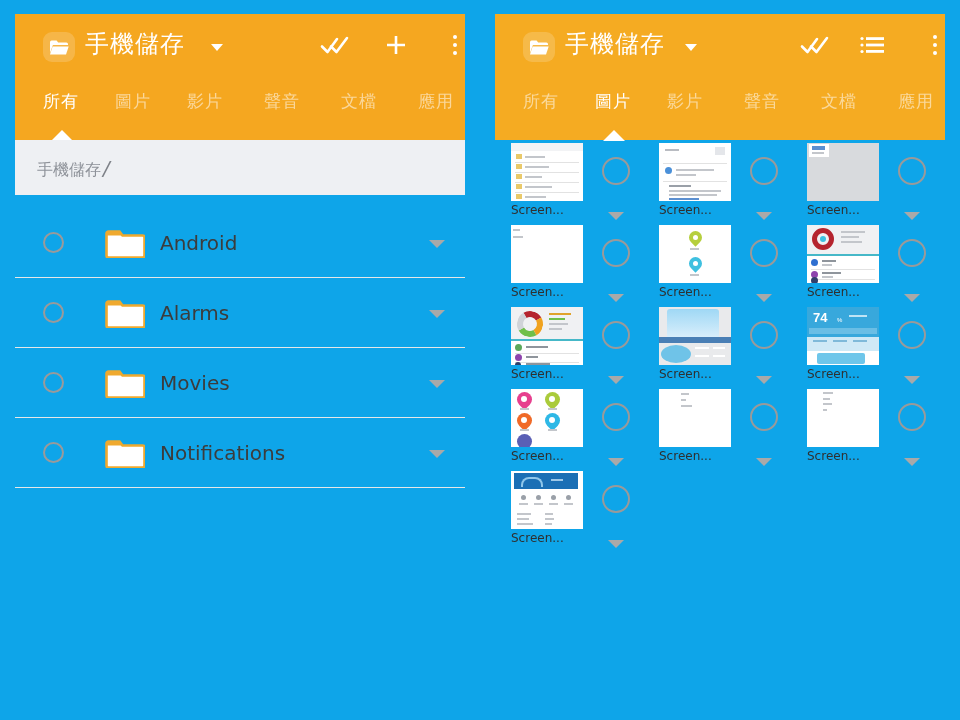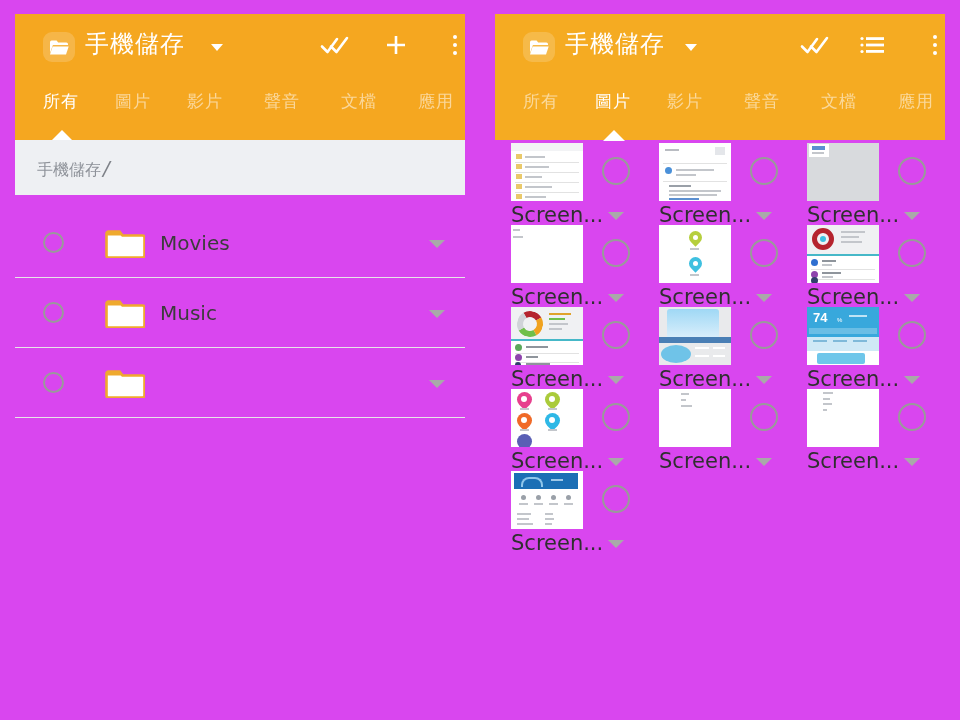--- a/index.html
+++ b/index.html
@@ -3,21 +3,21 @@
 <meta charset="utf-8">
 <style>
   html,body{margin:0;padding:0;}
   body{
     width:960px;height:720px;
     background:#ffffff;
     font-family:"Liberation Sans","DejaVu Sans",sans-serif;
     overflow:hidden;
   }
   .screen-wrap{position:relative;width:960px;height:720px;display:flex;}
-  .panel{position:relative;width:480px;height:720px;overflow:hidden;background:#d946ef;}
+  .panel{position:relative;width:480px;height:720px;overflow:hidden;background:#0ea5e9;}
 
   
   .appbar{
     position:absolute;left:15px;top:14px;width:450px;height:126px;
     background:#f5a720;
   }
   .panel.right .appbar{background:#f5ab22;}
   .appbar-top{position:relative;height:62px;}
   .folder-badge{
     position:absolute;left:28px;top:18px;width:32px;height:30px;
@@ -106,21 +106,21 @@
     position:absolute;left:16px;top:0;width:72px;height:58px;
     background:#ffffff;overflow:hidden;
   }
   .gthumb.plain{background:#d8dadd;}
   .gcheck{
     position:absolute;left:107px;top:14px;width:28px;height:28px;
     border:2px solid #9a9a9a;border-radius:50%;box-sizing:border-box;cursor:pointer;
   }
   .glabel{
     position:absolute;left:16px;top:60px;
-    font-size:21px;color:#2f2f2f;
+    font-size:12px;color:#2f2f2f;
     font-family:"DejaVu Sans","Liberation Sans",sans-serif;
     white-space:nowrap;
   }
   .gcaret{
     position:absolute;left:113px;top:69px;
     width:0;height:0;border-left:8px solid transparent;border-right:8px solid transparent;
     border-top:8px solid #a9a9a9;cursor:pointer;
   }
 
   
@@ -189,55 +189,67 @@
     <div class="crumbbar">
       <div class="crumb">
         <span>手機儲存</span>
         <span class="slash">/</span>
       </div>
     </div>
 
     <div class="filelist">
 
 
-
-
-
       <div class="filerow">
         <div class="fl-check"></div>
         <div class="fl-folder">
           <svg width="40" height="29" viewBox="0 0 40 29">
               <path d="M1.5 4.5a2 2 0 0 1 2-2h11l3 4h20a2 2 0 0 1 2 2v18a2 2 0 0 1-2 2h-34a2 2 0 0 1-2-2z" fill="#ffffff" stroke="#efa92e" stroke-width="2.6"></path>
               <path d="M1.5 4.5a2 2 0 0 1 2-2h11l3 4h-16z" fill="#efa92e"></path>
             </svg>
         </div>
-        <div class="fl-name">Movies</div>
+        <div class="fl-name">Android</div>
         <div class="fl-caret"></div>
       </div>
+
+
 
       <div class="filerow">
         <div class="fl-check"></div>
         <div class="fl-folder">
           <svg width="40" height="29" viewBox="0 0 40 29">
               <path d="M1.5 4.5a2 2 0 0 1 2-2h11l3 4h20a2 2 0 0 1 2 2v18a2 2 0 0 1-2 2h-34a2 2 0 0 1-2-2z" fill="#ffffff" stroke="#efa92e" stroke-width="2.6"></path>
               <path d="M1.5 4.5a2 2 0 0 1 2-2h11l3 4h-16z" fill="#efa92e"></path>
             </svg>
         </div>
-        <div class="fl-name">Music</div>
+        <div class="fl-name">Alarms</div>
         <div class="fl-caret"></div>
       </div>
 
       <div class="filerow">
         <div class="fl-check"></div>
         <div class="fl-folder">
           <svg width="40" height="29" viewBox="0 0 40 29">
               <path d="M1.5 4.5a2 2 0 0 1 2-2h11l3 4h20a2 2 0 0 1 2 2v18a2 2 0 0 1-2 2h-34a2 2 0 0 1-2-2z" fill="#ffffff" stroke="#efa92e" stroke-width="2.6"></path>
               <path d="M1.5 4.5a2 2 0 0 1 2-2h11l3 4h-16z" fill="#efa92e"></path>
             </svg>
         </div>
+        <div class="fl-name">Movies</div>
+        <div class="fl-caret"></div>
+      </div>
+
+      <div class="filerow">
+        <div class="fl-check"></div>
+        <div class="fl-folder">
+          <svg width="40" height="29" viewBox="0 0 40 29">
+              <path d="M1.5 4.5a2 2 0 0 1 2-2h11l3 4h20a2 2 0 0 1 2 2v18a2 2 0 0 1-2 2h-34a2 2 0 0 1-2-2z" fill="#ffffff" stroke="#efa92e" stroke-width="2.6"></path>
+              <path d="M1.5 4.5a2 2 0 0 1 2-2h11l3 4h-16z" fill="#efa92e"></path>
+            </svg>
+        </div>
+        <div class="fl-name">Notifications</div>
         <div class="fl-caret"></div>
       </div>
 
     </div>
   </div>
 
   <div class="panel right">
 
     <div class="appbar">
       <div class="appbar-top">

